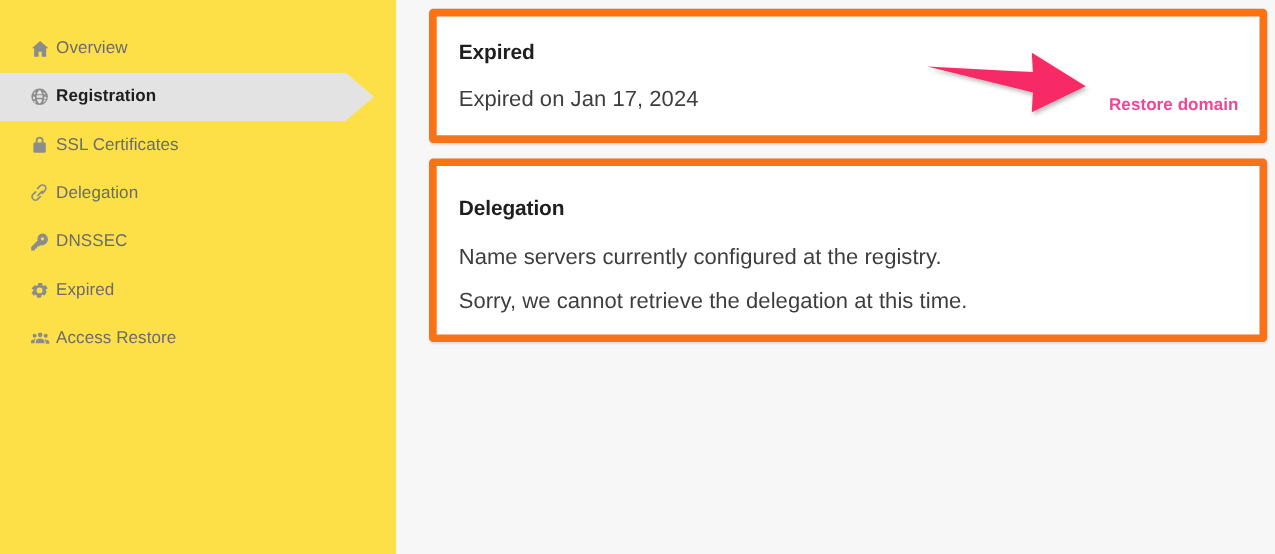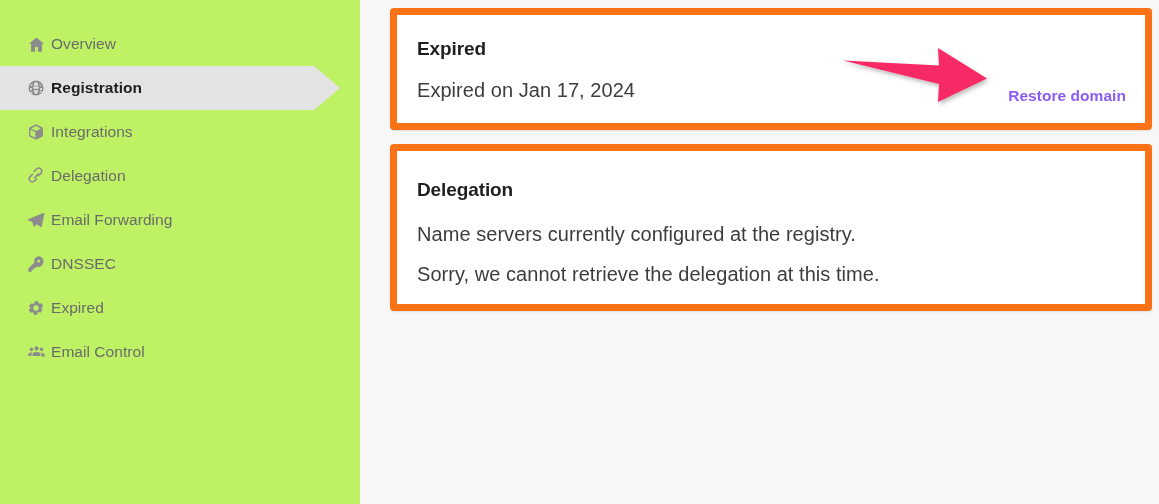--- a/index.html
+++ b/index.html
@@ -20,21 +20,21 @@
     height: 504px;
     background: #f7f7f7;
   }
 
   
   .sidebar {
     position: absolute;
     left: 0; top: 0;
     width: 360px;
     height: 504px;
-    background: #bef264;
+    background: #fde047;
     padding-top: 22px;
   }
   .nav-item {
     position: relative;
     height: 44px;
     display: flex;
     align-items: center;
     padding-left: 26px;
     cursor: pointer;
     user-select: none;
@@ -112,21 +112,21 @@
   #card-expired .card-title { position: absolute; left: 20px; top: 23px; }
   #card-expired .expired-date {
     position: absolute; left: 20px; top: 64px;
   }
   .restore-link {
     position: absolute;
     right: 19px;
     top: 72px;
     font-size: 15.5px;
     font-weight: bold;
-    color: #8b5cf6;
+    color: #ec4899;
     text-decoration: none;
     cursor: pointer;
     letter-spacing: 0.05px;
   }
 
   #card-delegation .card-title { position: absolute; left: 20px; top: 28px; }
   #card-delegation .deleg-line1 { position: absolute; left: 20px; top: 72px; }
   #card-delegation .deleg-line2 { position: absolute; left: 20px; top: 112px; }
 
   
@@ -160,48 +160,40 @@
       <span class="nav-chevron"></span>
       <span class="icon">
         <svg viewBox="0 0 24 24" width="18" height="18">
             <path d="M12 2a10 10 0 100 20 10 10 0 000-20zm0 2c1.2 0 2.6 2 3.1 5H8.9C9.4 6 10.8 4 12 4zM7.6 5.6c-.4 1-.7 2.2-.9 3.4H4.3a8.1 8.1 0 013.3-3.4zM4.3 15a8 8 0 01-.3-3h2.4a19 19 0 000 3H4.3zm.0-5a8 8 0 01.0 0zm.0 7h2.4c.2 1.2.5 2.4.9 3.4A8.1 8.1 0 014.3 17zM12 20c-1.2 0-2.6-2-3.1-5h6.2c-.5 3-1.9 5-3.1 5zm3.5-7h-7a17 17 0 010-3h7a17 17 0 010 3zm.9 6.4c.4-1 .7-2.2.9-3.4h2.4a8.1 8.1 0 01-3.3 3.4zM17.5 15a19 19 0 000-3h2.4a8 8 0 010 3h-2.4zm-.2-5c-.2-1.2-.5-2.4-.9-3.4A8.1 8.1 0 0119.7 9h-2.4z"></path>
           </svg>
       </span>
       <span class="nav-label">Registration</span>
     </div>
 
 
-
-    <div class="nav-item">
-      <span class="icon">
-        <svg viewBox="0 0 24 24" width="18" height="18">
-            <path d="M12 1.8L2.8 6.2v11.6L12 22.2l9.2-4.4V6.2L12 1.8zm0 2.3l6.6 3.2L12 10.5 5.4 7.3 12 4.1zM4.6 9l6.5 3.1v7.4L4.6 16.4V9z"></path>
-          </svg>
-      </span>
-      <span class="nav-label">Integrations</span>
-    </div>
+    <div class="nav-item">
+      <span class="icon">
+        <svg viewBox="0 0 24 24" width="18" height="18">
+            <path d="M12 1.8A4.7 4.7 0 007.3 6.5v2.2H6.2A1.7 1.7 0 004.5 10.4v9A1.7 1.7 0 006.2 21h11.6a1.7 1.7 0 001.7-1.6v-9a1.7 1.7 0 00-1.7-1.7h-1.1V6.5A4.7 4.7 0 0012 1.8zm0 2.2a2.5 2.5 0 012.5 2.5v2.2h-5V6.5A2.5 2.5 0 0112 4z"></path>
+          </svg>
+      </span>
+      <span class="nav-label">SSL Certificates</span>
+    </div>
+
 
     <div class="nav-item">
       <span class="icon">
         <svg viewBox="0 0 24 24" width="19" height="19">
             <path d="M9.6 14.4a1 1 0 01-.7-1.7l4.8-4.8a1 1 0 011.4 1.4l-4.8 4.8a1 1 0 01-.7.3z"></path>
             <path d="M6.6 19.8a4.8 4.8 0 01-3.4-8.2l3-3a1 1 0 011.4 1.4l-3 3a2.8 2.8 0 004 4l3-3a1 1 0 011.4 1.4l-3 3a4.8 4.8 0 01-3.4 1.4zM14.4 12a1 1 0 01-.7-1.7l3-3a2.8 2.8 0 00-4-4l-3 3A1 1 0 018.3 4.9l3-3a4.8 4.8 0 016.8 6.8l-3 3a1 1 0 01-.7.3z"></path>
           </svg>
       </span>
       <span class="nav-label">Delegation</span>
     </div>
 
-    <div class="nav-item">
-      <span class="icon">
-        <svg viewBox="0 0 24 24" width="18" height="18">
-            <path d="M22.5 2.3L1.6 11.1c-.7.3-.7 1.3.1 1.5l5.2 1.6 2 6.1c.2.7 1.1.9 1.6.3l2.6-3 5.1 3.7c.6.4 1.4.1 1.6-.6l3.4-17.3c.1-.7-.5-1.3-1.2-1.1z"></path>
-          </svg>
-      </span>
-      <span class="nav-label">Email Forwarding</span>
-    </div>
 
     <div class="nav-item">
       <span class="icon">
         <svg viewBox="0 0 24 24" width="18" height="18">
             <path d="M15.8 1.8a6.5 6.5 0 00-6.2 8.5L1.8 18v4.2h4.6v-2.4h2.4v-2.4h2.4l1.6-1.6a6.5 6.5 0 104-14zm1.6 6.4a1.9 1.9 0 11-1.9-1.9 1.9 1.9 0 011.9 1.9z"></path>
           </svg>
       </span>
       <span class="nav-label">DNSSEC</span>
     </div>
 
@@ -213,21 +205,21 @@
       </span>
       <span class="nav-label">Expired</span>
     </div>
 
     <div class="nav-item">
       <span class="icon">
         <svg viewBox="0 0 24 24" width="19" height="19">
             <path d="M12 9.5a2.7 2.7 0 10-2.7-2.7A2.7 2.7 0 0012 9.5zm-6.4.8a2.3 2.3 0 10-2.3-2.3 2.3 2.3 0 002.3 2.3zm12.8 0a2.3 2.3 0 10-2.3-2.3 2.3 2.3 0 002.3 2.3zM12 11c-2.6 0-5 1.4-5 3.2v2.3h10v-2.3c0-1.8-2.4-3.2-5-3.2zm-6.4 1c-2 0-4.1 1.1-4.1 2.6v1.9h4.2v-2.3a3.7 3.7 0 011.3-2.6 6.1 6.1 0 00-1.4-.2zm12.8 0a6.1 6.1 0 00-1.4.2 3.7 3.7 0 011.3 2.6v2.3h4.2v-1.9c0-1.5-2.1-2.6-4.1-2.6z"></path>
           </svg>
       </span>
-      <span class="nav-label">Email Control</span>
+      <span class="nav-label">Access Restore</span>
     </div>
 
   </nav>
 
   <main class="main">
 
     <section class="card" id="card-expired">
       <div class="card-title">Expired</div>
       <div class="card-body-text expired-date">Expired on Jan 17, 2024</div>
       <a class="restore-link" href="#">Restore domain</a>

